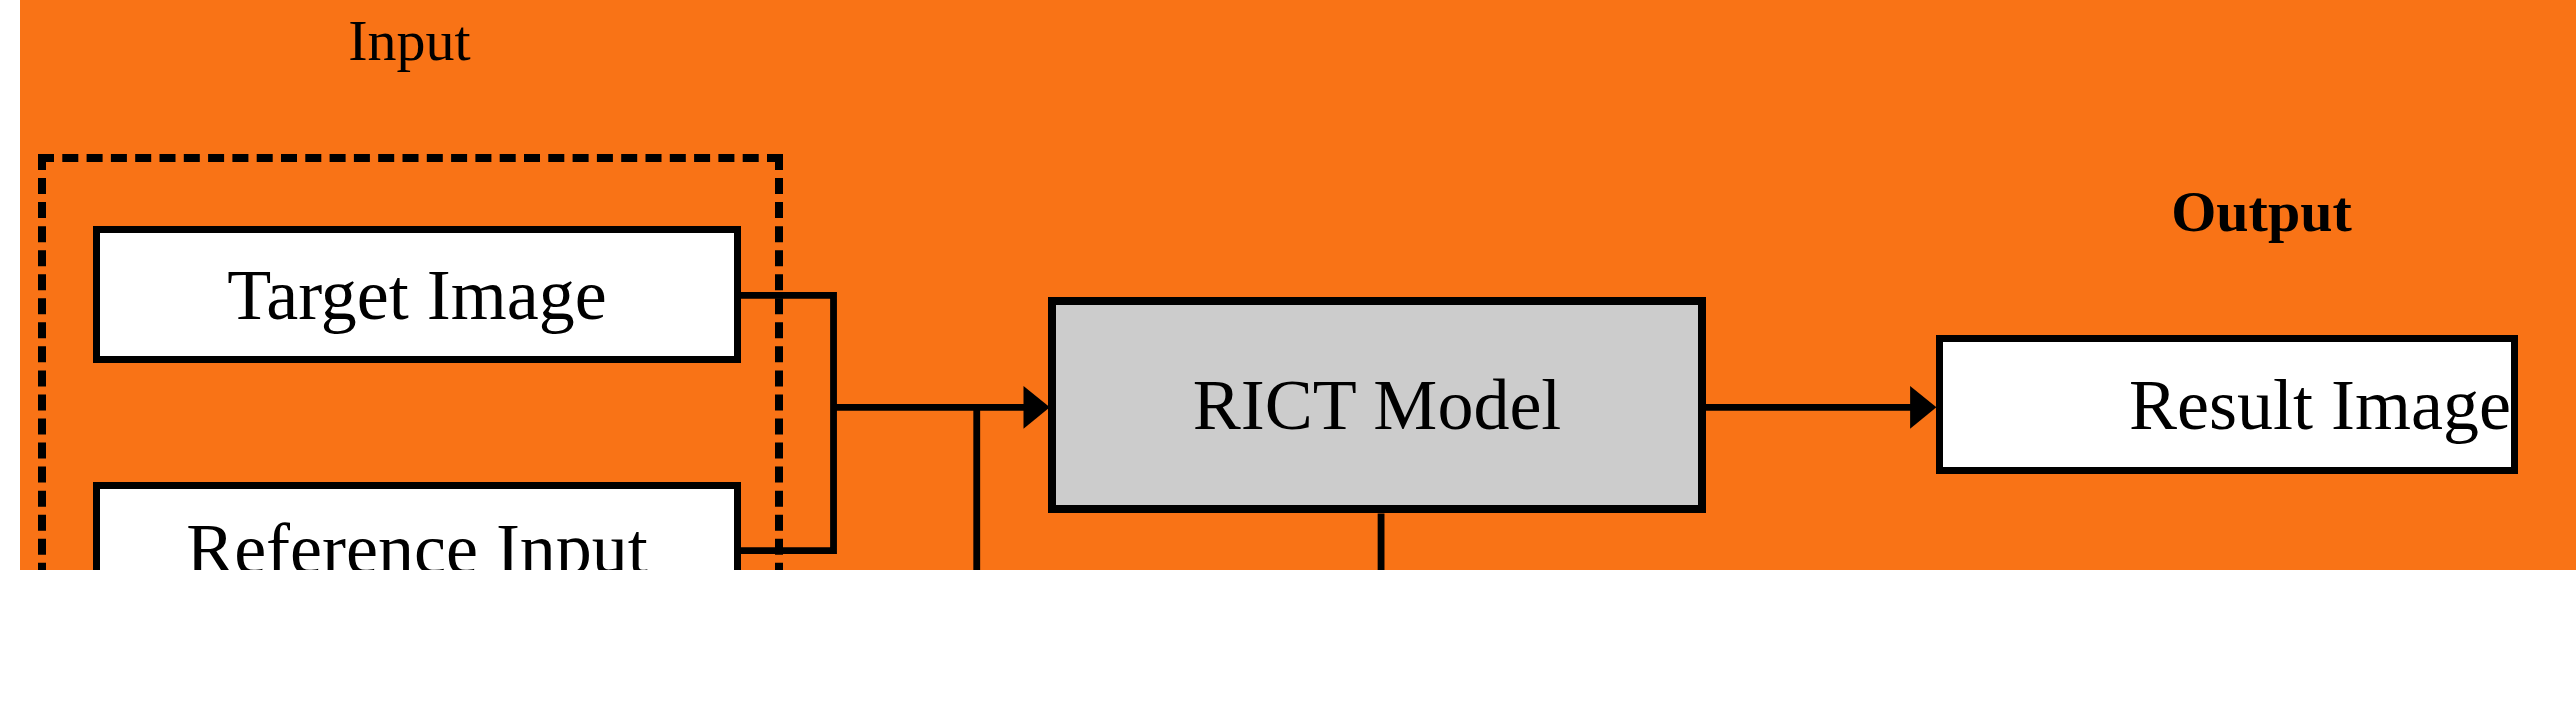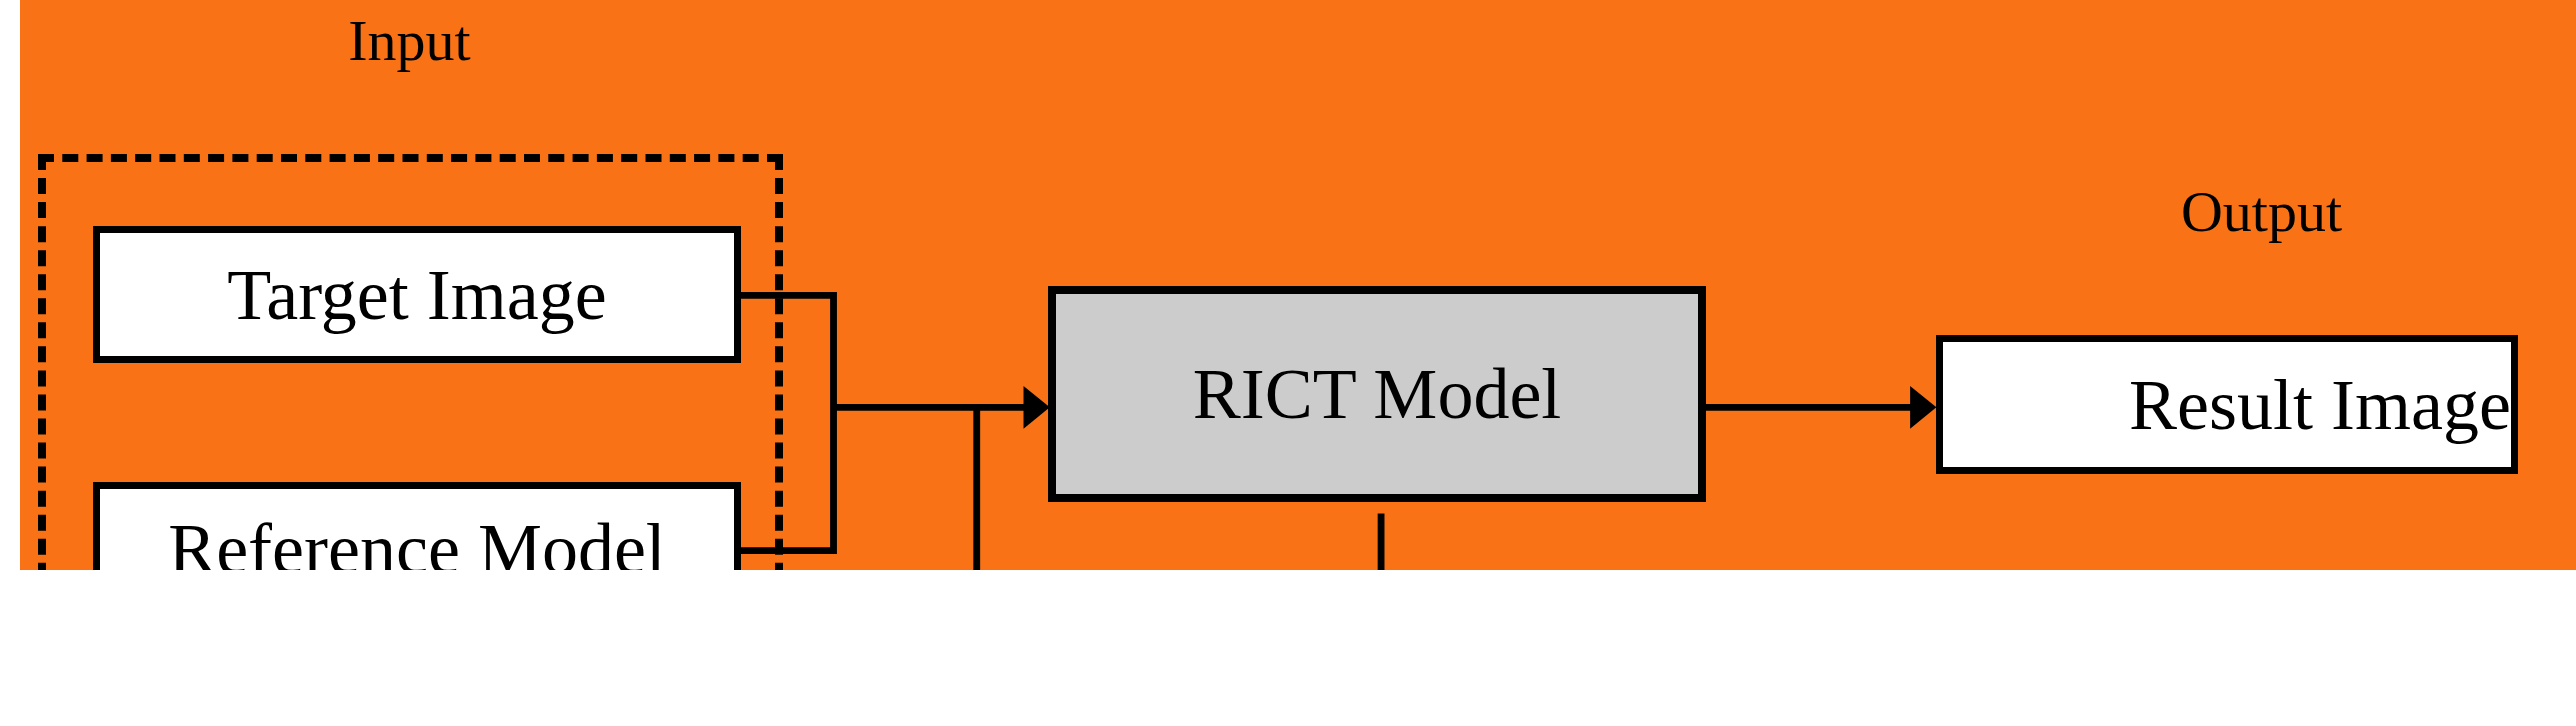--- a/index.html
+++ b/index.html
@@ -41,20 +41,21 @@
   }
   #label-input {
     left: 175px;
     top: 11.7px;
     width: 429px;
   }
   #label-output {
     left: 2027px;
     top: 183px;
     width: 429px;
+    font-weight: bold;
   }
   
   #input-group-box {
     position: absolute;
     left: 17.5px;
     top: 154px;
     width: 745px;
     height: 545px;
     border: 8.8px dashed #000000;
     box-sizing: border-box;
@@ -86,21 +87,21 @@
     height: 137px;
   }
   #node-reference-image {
     left: 73px;
     top: 482px;
     width: 648px;
     height: 134px;
   }
   #node-rict-model {
     left: 1028px;
-    top: 286px;
+    top: 297px;
     width: 658px;
     height: 216px;
     border-width: 8.8px;
     background: #cccccc;
   }
   #node-result-image {
     left: 1916px;
     top: 335px;
     width: 582px;
     height: 139px;
@@ -116,21 +117,21 @@
 
   <div id="label-input" class="group-label">Input</div>
 
   <div id="label-output" class="group-label">Output</div>
 
   <div id="node-target-image" class="node-box">
     <span class="node-label">Target Image</span>
   </div>
 
   <div id="node-reference-image" class="node-box">
-    <span class="node-label">Reference Model</span>
+    <span class="node-label">Reference Input</span>
   </div>
 
   <div id="node-rict-model" class="node-box">
     <span class="node-label">RICT Model</span>
   </div>
 
   <div id="node-result-image" class="node-box">
     <span class="node-label">Result Image</span>
   </div>
 

